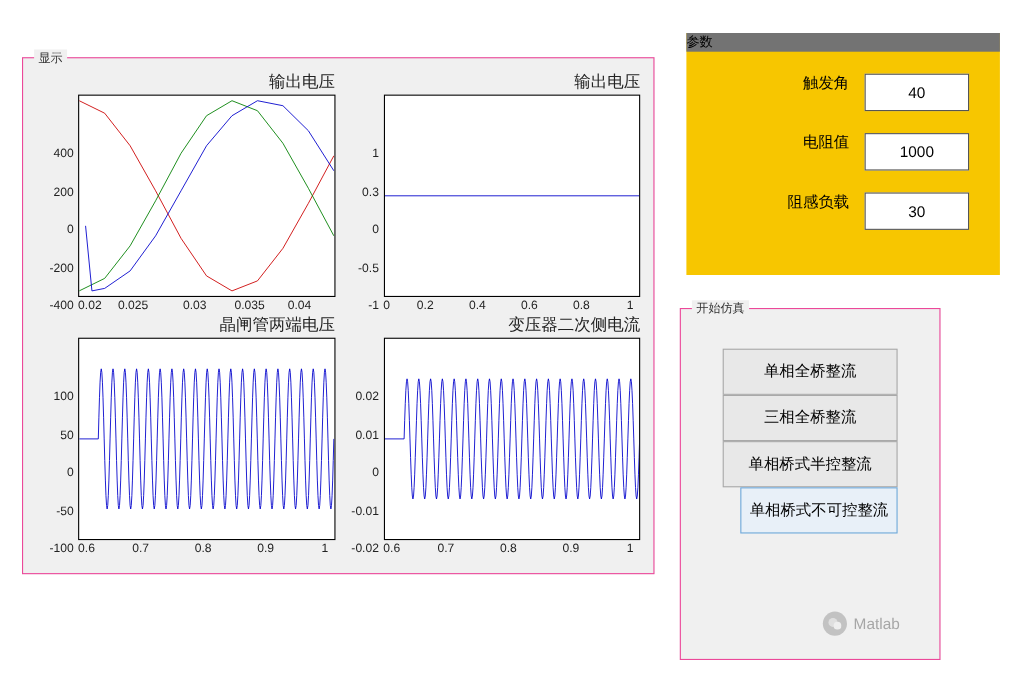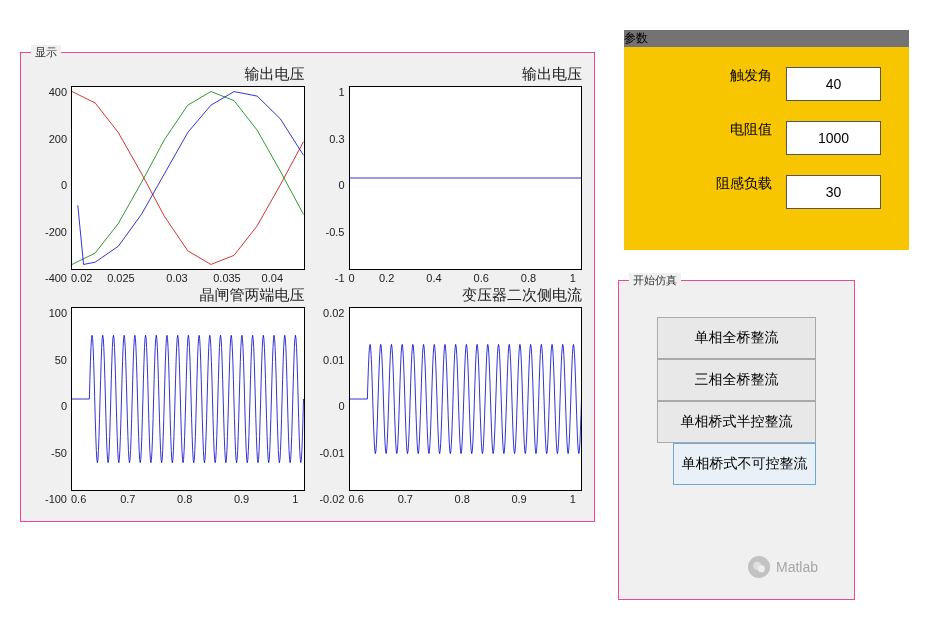--- a/index.html
+++ b/index.html
@@ -63,20 +63,21 @@
   }
   .yticks {
     display: flex;
     flex-direction: column;
     justify-content: space-between;
     align-items: flex-end;
     padding-right: 4px;
     font-size: 11px;
     color: #222;
     width: 38px;
+    margin-top: 48px;
   }
   .plot-col { flex: 1; display: flex; flex-direction: column; }
   .plot-area {
     flex: 1;
     background: #fff;
     border: 1px solid #000;
     position: relative;
   }
   .plot-area svg {
     position: absolute;

